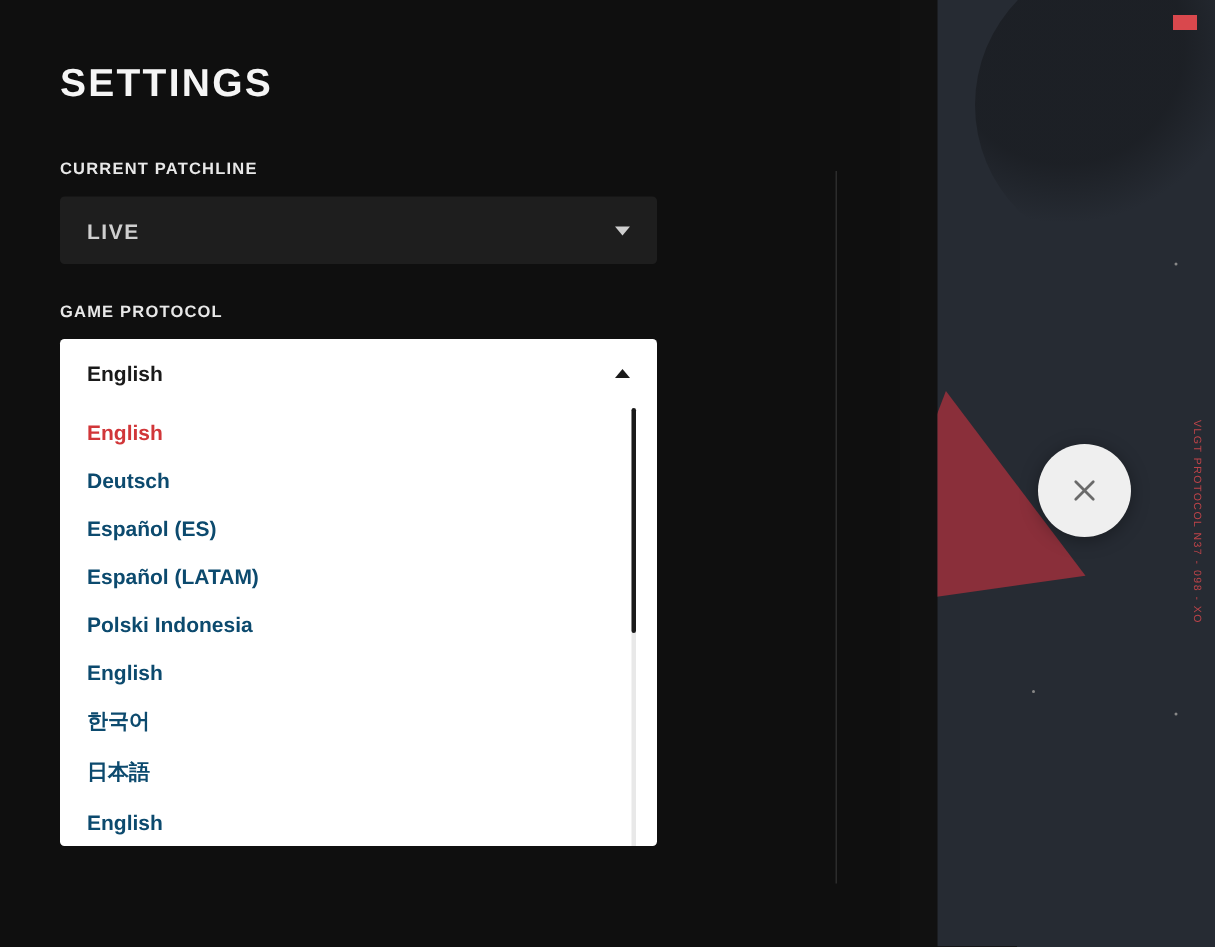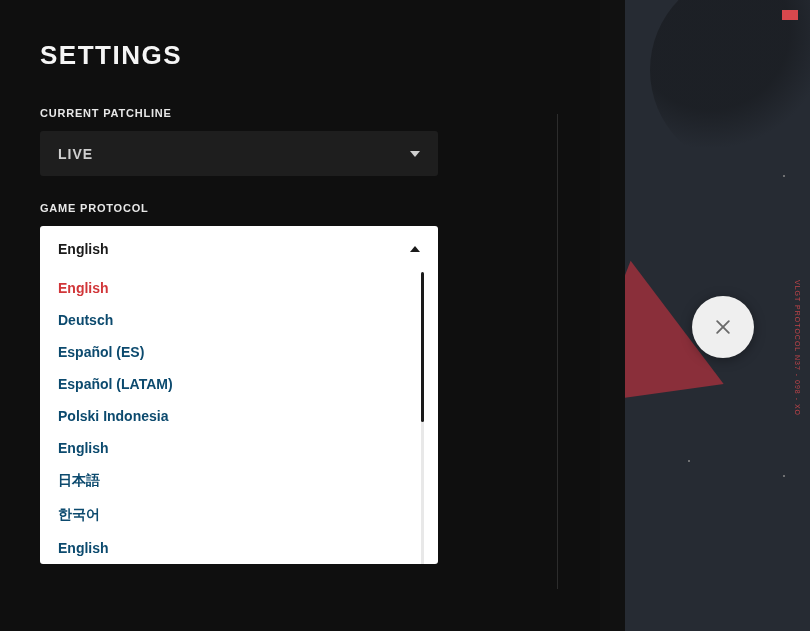--- a/index.html
+++ b/index.html
@@ -240,22 +240,22 @@
         <span class="caret-up"></span>
       </div>
       <div class="options-wrap">
         <div class="options-list" id="options-list">
             <div class="option-item selected">English</div>
             <div class="option-item">Deutsch</div>
             <div class="option-item">Español (ES)</div>
             <div class="option-item">Español (LATAM)</div>
             <div class="option-item">Polski Indonesia</div>
             <div class="option-item">English</div>
+            <div class="option-item">한국어</div>
             <div class="option-item">日本語</div>
-            <div class="option-item">한국어</div>
             <div class="option-item">English</div>
           </div>
         <div class="fake-scrollbar">
           <div class="fake-scrollbar-track"></div>
           <div class="fake-scrollbar-thumb"></div>
         </div>
       </div>
     </div>
   </div>
 

